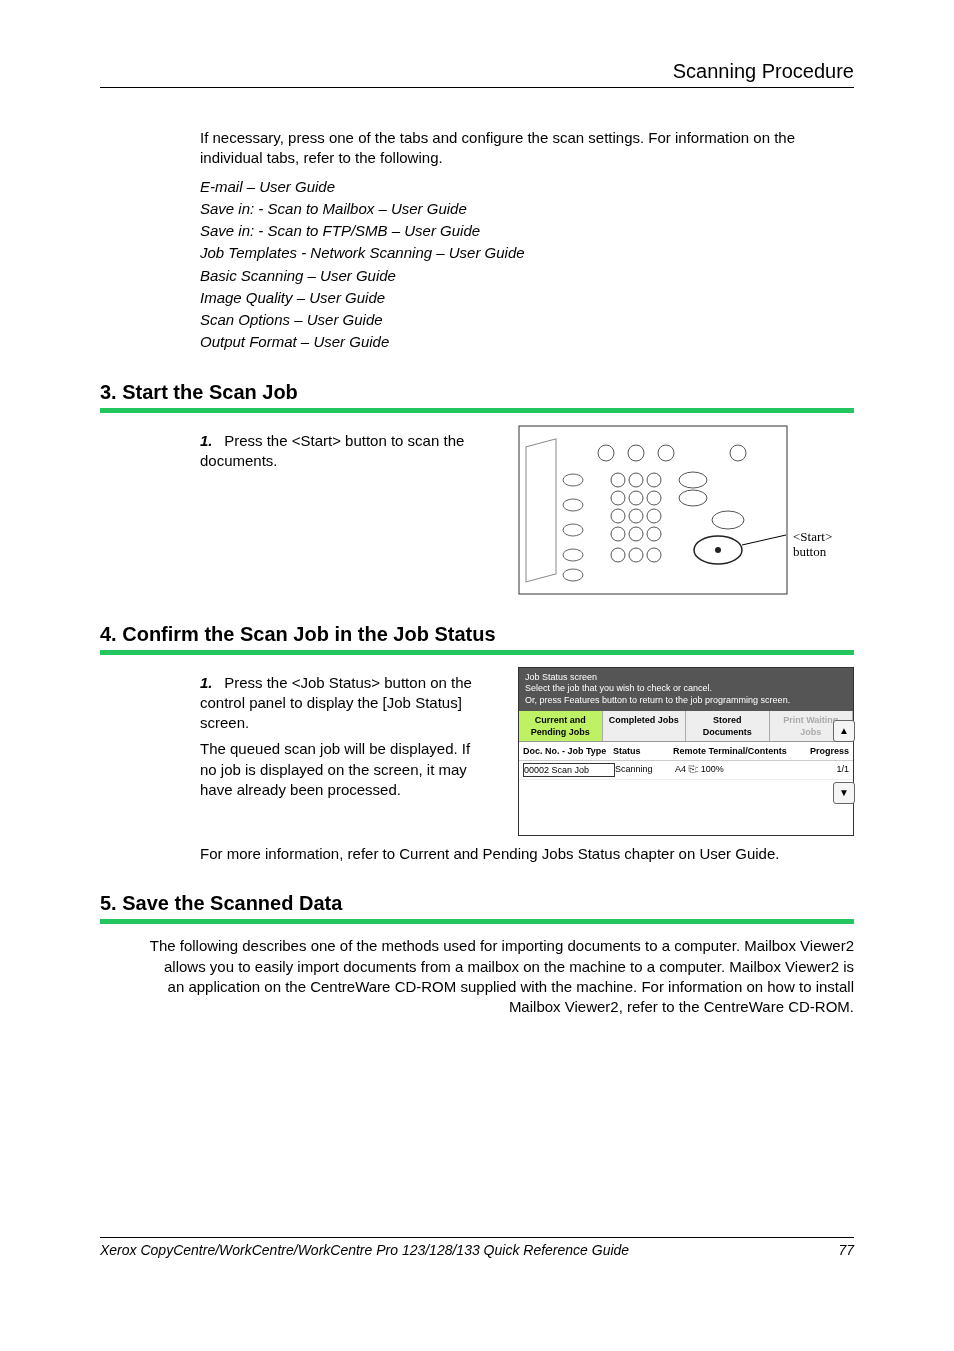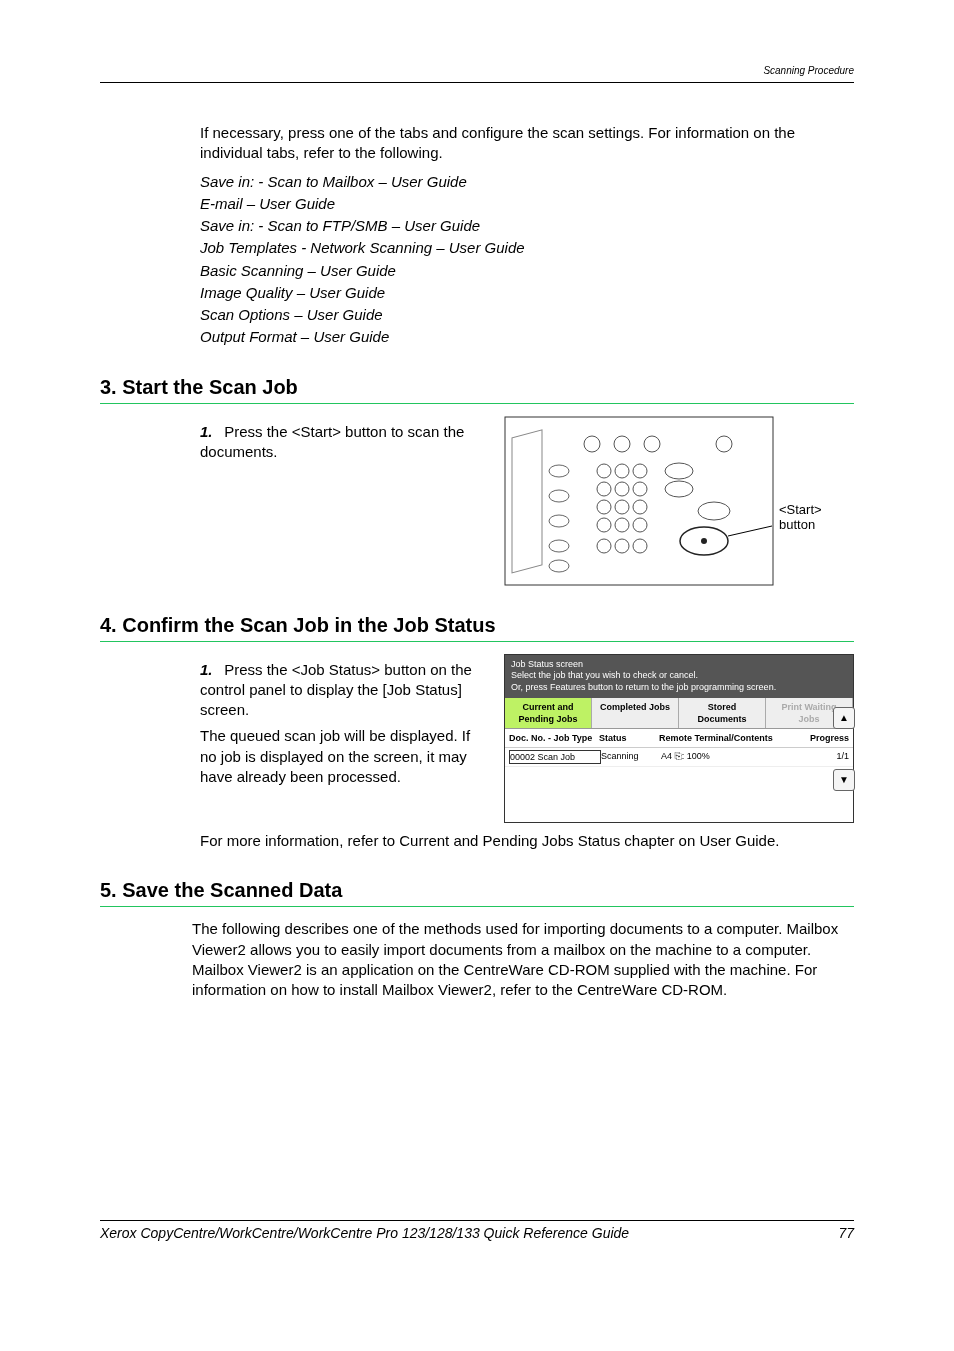--- a/index.html
+++ b/index.html
@@ -11,45 +11,44 @@
   .page {
     padding: 60px 100px 40px 100px;
     box-sizing: border-box;
   }
   .header {
     border-bottom: 1px solid #000;
     text-align: right;
     padding-bottom: 4px;
   }
   .header span {
-    font-style: italic;
-    font-size: 10px;
+    font-size: 20px;
   }
   .body-text {
     margin-left: 100px;
     font-size: 15px;
     line-height: 1.35;
   }
   .body-text p { margin: 8px 0; }
   .italic-list p {
     font-style: italic;
     margin: 2px 0;
   }
   h2.section {
     font-size: 20px;
     font-weight: bold;
-    border-bottom: 1px solid #22c55e;
+    border-bottom: 5px solid #22c55e;
     padding-bottom: 4px;
     margin-top: 28px;
     margin-bottom: 12px;
   }
   .step-block {
     display: flex;
     align-items: flex-start;
-    gap: 14px;
+    gap: 28px;
   }
   .step-text {
     flex: 0 0 290px;
     font-size: 15px;
     line-height: 1.35;
   }
   .step-text .num {
     font-weight: bold;
     font-style: italic;
     display: inline-block;
@@ -144,22 +143,22 @@
 
 <div class="page">
 
   <div class="header">
     <span>Scanning Procedure</span>
   </div>
 
   <div class="body-text" style="margin-top:40px;">
     <p>If necessary, press one of the tabs and configure the scan settings. For information on the individual tabs, refer to the following.</p>
     <div class="italic-list">
+      <p>E-mail – User Guide</p>
       <p>Save in: - Scan to Mailbox – User Guide</p>
-      <p>E-mail – User Guide</p>
       <p>Save in: - Scan to FTP/SMB – User Guide</p>
       <p>Job Templates - Network Scanning – User Guide</p>
       <p>Basic Scanning – User Guide</p>
       <p>Image Quality – User Guide</p>
       <p>Scan Options – User Guide</p>
       <p>Output Format – User Guide</p>
     </div>
   </div>
 
   <h2 class="section">3. Start the Scan Job</h2>
@@ -214,21 +213,21 @@
           <ellipse cx="175" cy="55" rx="14" ry="8"></ellipse>
           <ellipse cx="175" cy="73" rx="14" ry="8"></ellipse>
           <ellipse cx="210" cy="95" rx="16" ry="9"></ellipse>
         </g>
 
         <ellipse cx="200" cy="125" rx="24" ry="14" fill="none" stroke="#222" stroke-width="1.5"></ellipse>
         <circle cx="200" cy="125" r="3" fill="#222"></circle>
 
         <line x1="224" y1="120" x2="268" y2="110" stroke="#000"></line>
       </svg>
-      <div class="callout" style="left:275px; top:86px; white-space:pre;">&lt;Start&gt;
+      <div class="callout" style="left:275px; top:104px; white-space:pre;font-family:Liberation Serif, serif;">&lt;Start&gt;
 button</div>
     </div>
   </div>
 
   <h2 class="section">4. Confirm the Scan Job in the Job Status</h2>
 
   <div class="body-text step-block" style="position:relative;">
     <div class="step-text">
       <p class="first-line">
         <span class="num">1.</span>
@@ -268,21 +267,21 @@
       </div>
     </div>
   </div>
 
   <div class="body-text">
     <p>For more information, refer to Current and Pending Jobs Status chapter on User Guide.</p>
   </div>
 
   <h2 class="section">5. Save the Scanned Data</h2>
 
-  <div class="body-text" style="margin-left:92px;">
+  <div class="body-text" style="margin-left:44px;text-align:right;">
     <p style="margin-left:0;">The following describes one of the methods used for importing documents to a computer. Mailbox Viewer2 allows you to easily import documents from a mailbox on the machine to a computer. Mailbox Viewer2 is an application on the CentreWare CD-ROM supplied with the machine. For information on how to install Mailbox Viewer2, refer to the CentreWare CD-ROM.</p>
   </div>
 
   <div class="footer">
     <span>Xerox CopyCentre/WorkCentre/WorkCentre Pro 123/128/133 Quick Reference Guide</span>
     <span>77</span>
   </div>
 
 </div>
 

